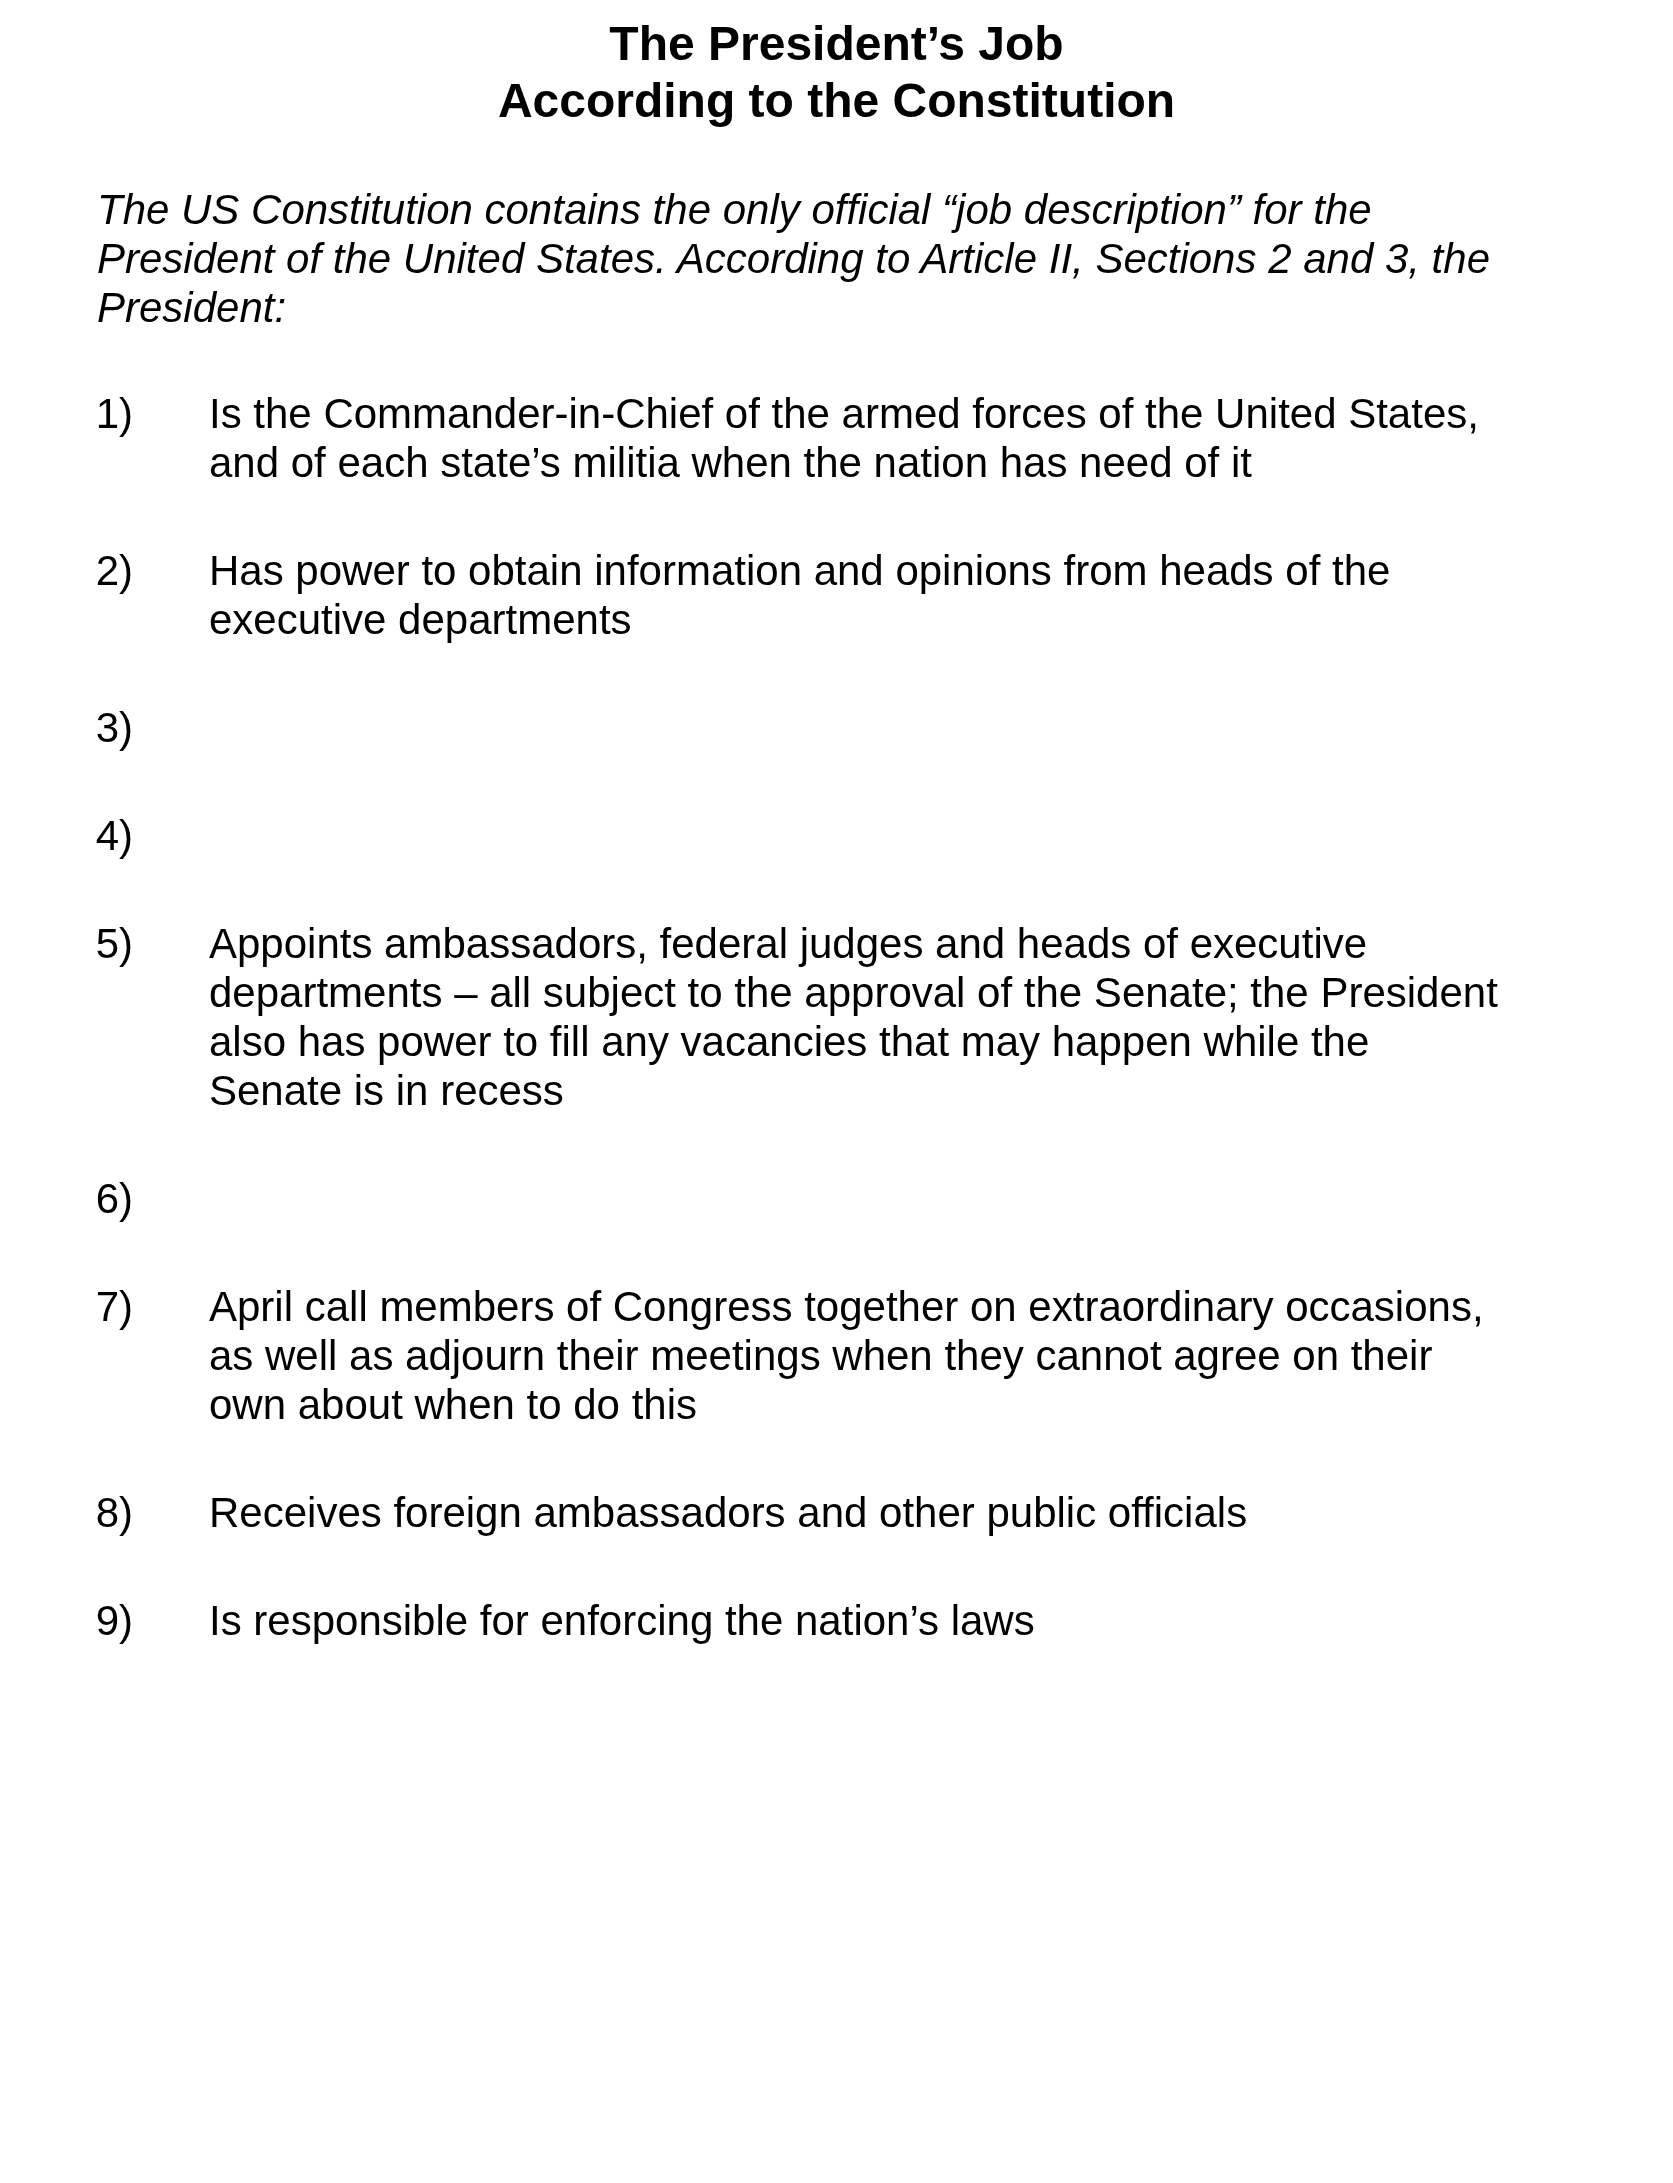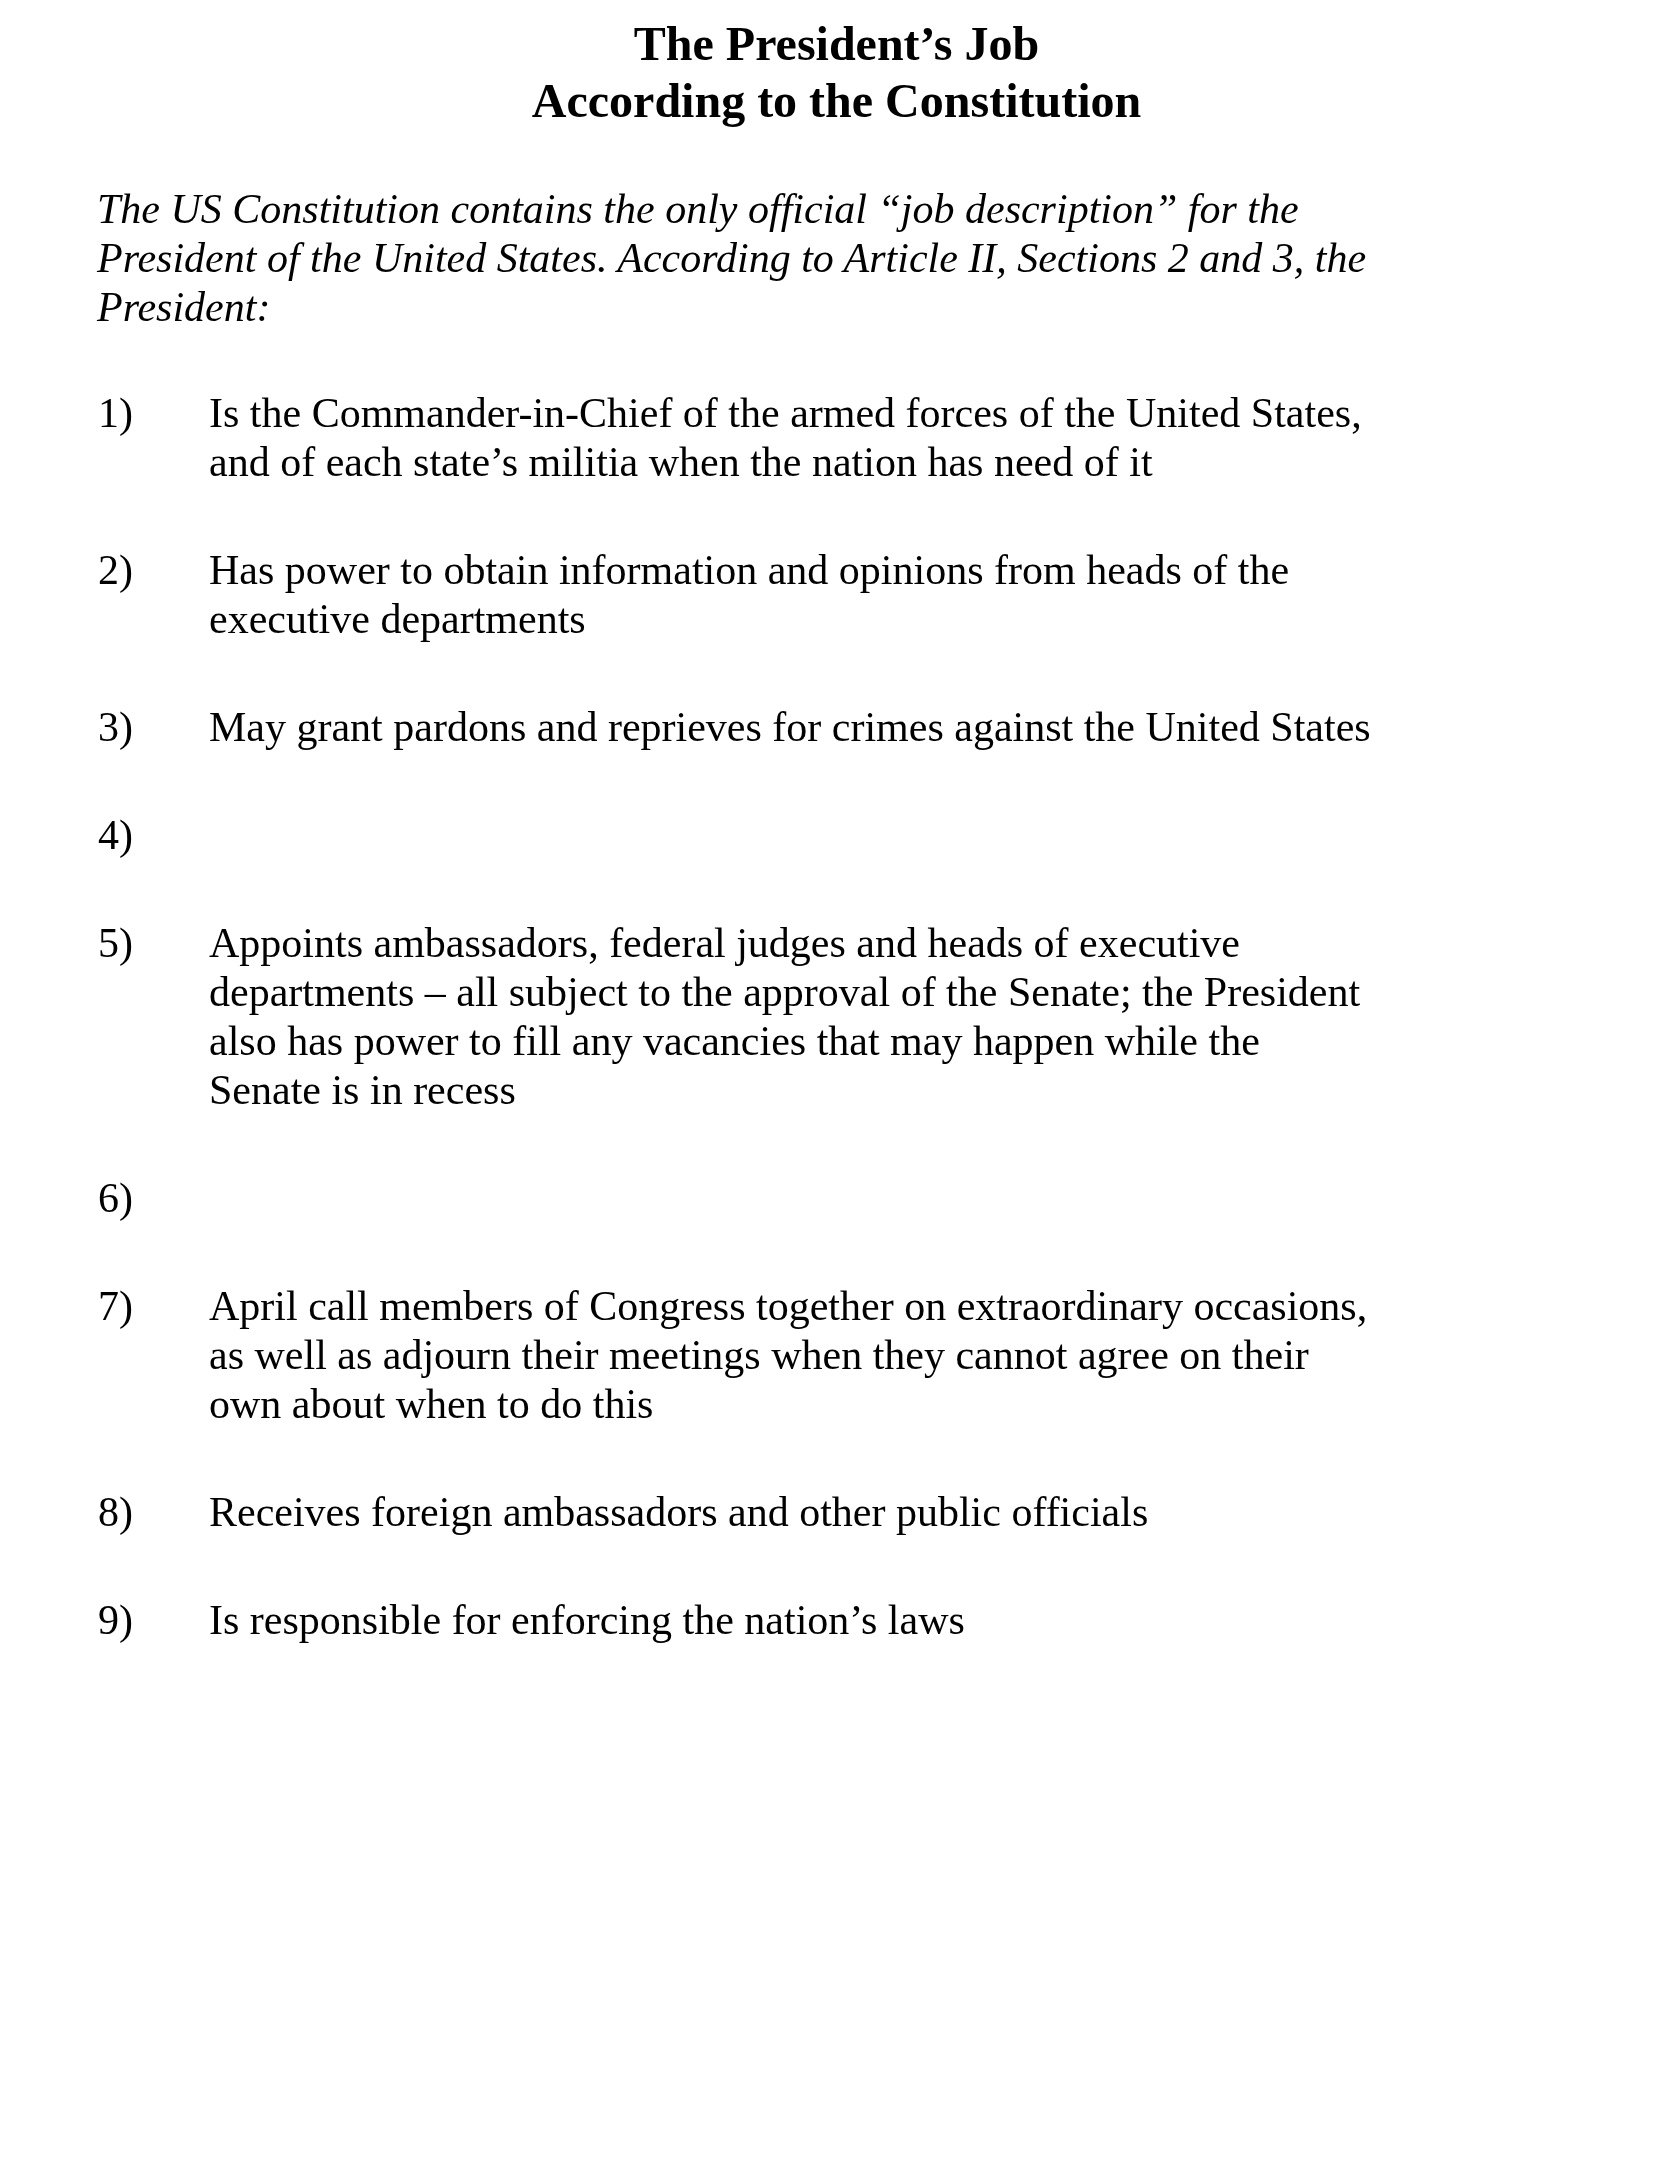--- a/index.html
+++ b/index.html
@@ -6,21 +6,21 @@
     margin: 0;
     padding: 0;
     background: #ffffff;
   }
   .page {
     position: relative;
     width: 1673px;
     height: 2183px;
     background: #ffffff;
     color: #000000;
-    font-family: Liberation Serif, serif;
+    font-family: Liberation Sans, sans-serif;
     overflow: hidden;
   }
   .title {
     margin-top: 15px;
     text-align: center;
     font-size: 48px;
     line-height: 57px;
     font-weight: bold;
     white-space: pre-line;
   }
@@ -73,21 +73,20 @@
     </div>
 
     <div class="item">
       <div class="item-number">2)</div>
       <div class="item-text">Has power to obtain information and opinions from heads of the
 executive departments</div>
     </div>
 
     <div class="item">
       <div class="item-number">3)</div>
-      <div class="item-text">May grant pardons and reprieves for crimes against the United States</div>
     </div>
 
     <div class="item">
       <div class="item-number">4)</div>
     </div>
 
     <div class="item">
       <div class="item-number">5)</div>
       <div class="item-text">Appoints ambassadors, federal judges and heads of executive
 departments – all subject to the approval of the Senate; the President

